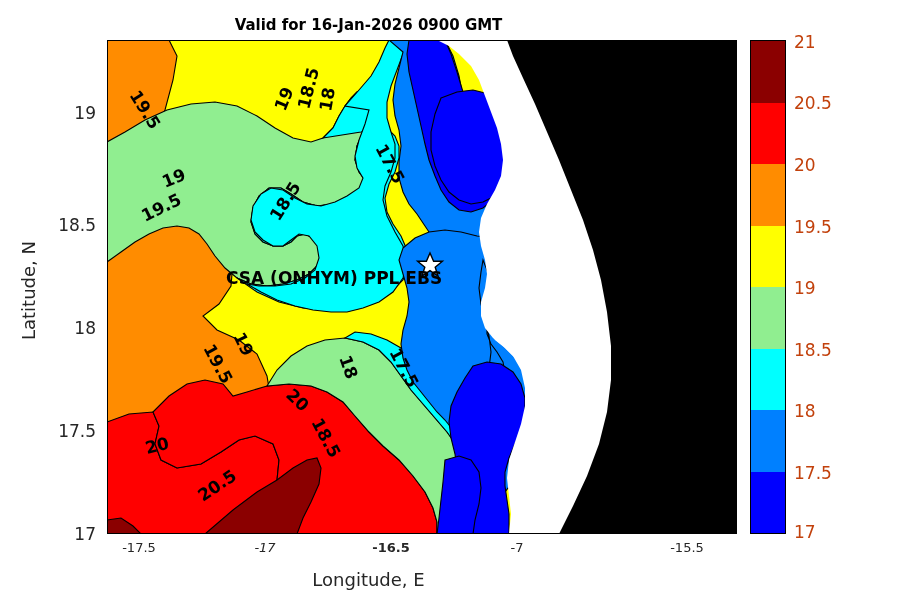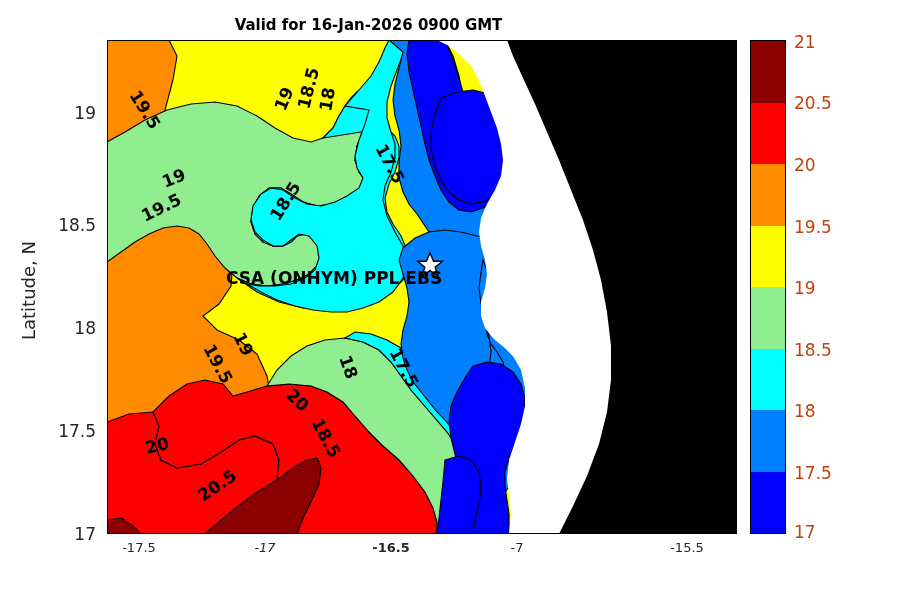--- a/index.html
+++ b/index.html
@@ -184,20 +184,21 @@
   <div class="ytick-label" style="top:225px;left:0;width:96px;">18.5</div>
   <div class="ytick-label" style="top:113px;left:0;width:96px;">19</div>
 
   <div class="xtick-label" style="left:139px;top:540px;">-17.5</div>
   <div class="xtick-label" style="left:265px;top:540px;font-style:italic;">-17</div>
   <div class="xtick-label" style="left:391px;top:540px;font-weight:bold;">-16.5</div>
   <div class="xtick-label" style="left:517px;top:540px;">-7</div>
   <div class="xtick-label" style="left:643px;top:540px;margin-left:44px;">-15.5</div>
 
   <div class="ylabel" style="left:-52px;top:280px;width:160px;text-align:center;">Latitude, N</div>
+  <div class="xlabel" style="left:0px;top:569px;width:737px;">Longitude, E</div>
 
   <div class="site-label" style="left:226px;top:268px;">CSA (ONHYM) PPL EBS</div>
 
   <div class="cb-wrap">
     <div class="cb-band" style="height:12.5%;background:#8b0000;"></div>
     <div class="cb-band" style="height:12.5%;background:#ff0000;"></div>
     <div class="cb-band" style="height:12.5%;background:#ff8c00;"></div>
     <div class="cb-band" style="height:12.5%;background:#ffff00;"></div>
     <div class="cb-band" style="height:12.5%;background:#90ee90;"></div>
     <div class="cb-band" style="height:12.5%;background:#00ffff;"></div>

